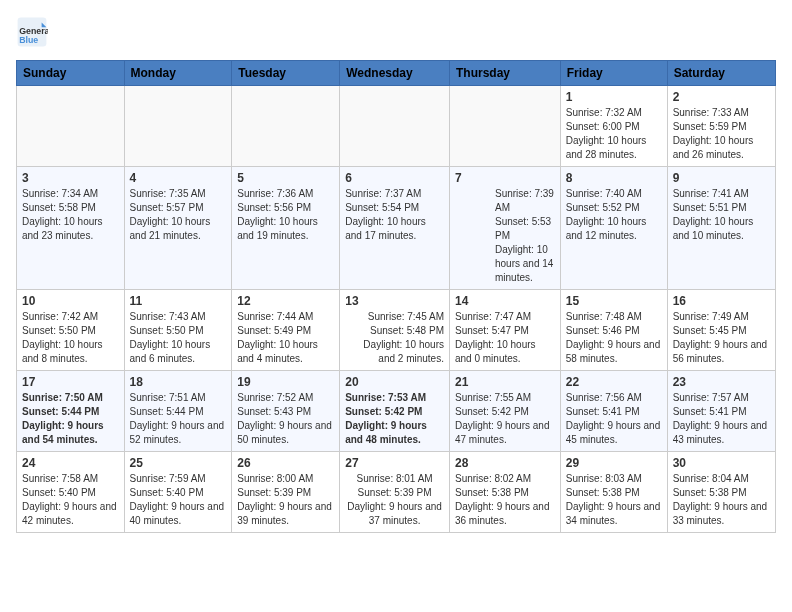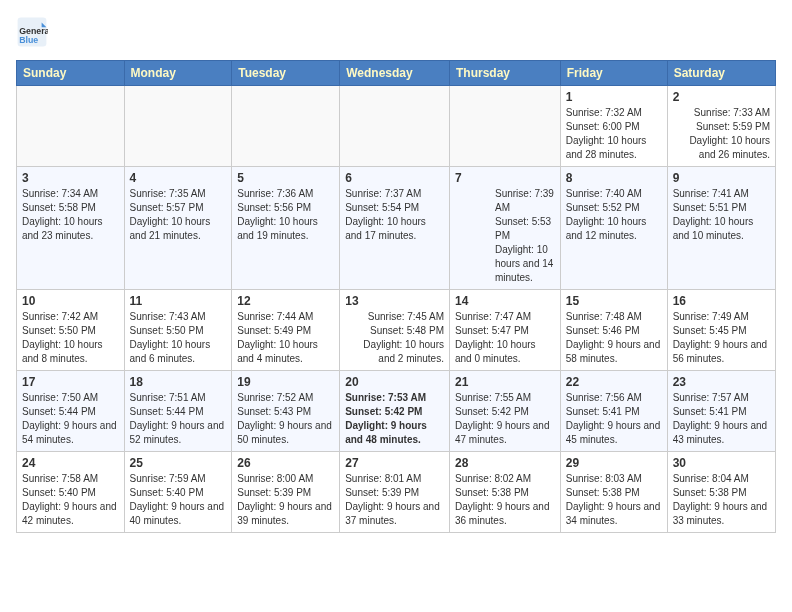--- a/index.html
+++ b/index.html
@@ -46,21 +46,21 @@
       font-size: 14px;
       color: #555;
     }
     .calendar {
       width: 100%;
       border-collapse: collapse;
       border: 1px solid #ccc;
     }
     .calendar th {
       background-color: #4a7fc1;
-      color: #fef9c3;
+      color: #000000;
       font-size: 12px;
       font-weight: bold;
       padding: 5px 6px;
       text-align: left;
       border: 1px solid #3a6aaa;
     }
     .calendar td {
       border: 1px solid #ccc;
       vertical-align: top;
       padding: 4px 5px;
@@ -135,21 +135,21 @@
         <td class="empty"></td>
         <td class="empty"></td>
         <td>
           <span class="day-num">1</span>
           <div class="day-info" style="white-space: pre-line;">Sunrise: 7:32 AM
 Sunset: 6:00 PM
 Daylight: 10 hours and 28 minutes.</div>
         </td>
         <td>
           <span class="day-num">2</span>
-          <div class="day-info" style="white-space: pre-line; text-align: right;">Sunrise: 7:33 AM
+          <div class="day-info" style="white-space: pre-line;">Sunrise: 7:33 AM
 Sunset: 5:59 PM
 Daylight: 10 hours and 26 minutes.</div>
         </td>
       </tr>
       <tr>
         <td>
           <span class="day-num">3</span>
           <div class="day-info" style="white-space: pre-line;">Sunrise: 7:34 AM
 Sunset: 5:58 PM
 Daylight: 10 hours and 23 minutes.</div>
@@ -231,21 +231,21 @@
         <td>
           <span class="day-num">16</span>
           <div class="day-info" style="white-space: pre-line;">Sunrise: 7:49 AM
 Sunset: 5:45 PM
 Daylight: 9 hours and 56 minutes.</div>
         </td>
       </tr>
       <tr>
         <td>
           <span class="day-num">17</span>
-          <div class="day-info" style="white-space: pre-line;">Sunrise: 7:50 AM
+          <div class="day-info" style="white-space: pre-line; font-weight: bold;">Sunrise: 7:50 AM
 Sunset: 5:44 PM
 Daylight: 9 hours and 54 minutes.</div>
         </td>
         <td>
           <span class="day-num">18</span>
           <div class="day-info" style="white-space: pre-line;">Sunrise: 7:51 AM
 Sunset: 5:44 PM
 Daylight: 9 hours and 52 minutes.</div>
         </td>
         <td>
@@ -293,21 +293,21 @@
 Daylight: 9 hours and 40 minutes.</div>
         </td>
         <td>
           <span class="day-num">26</span>
           <div class="day-info" style="white-space: pre-line;">Sunrise: 8:00 AM
 Sunset: 5:39 PM
 Daylight: 9 hours and 39 minutes.</div>
         </td>
         <td>
           <span class="day-num">27</span>
-          <div class="day-info" style="white-space: pre-line;">Sunrise: 8:01 AM
+          <div class="day-info" style="white-space: pre-line; text-align: center;">Sunrise: 8:01 AM
 Sunset: 5:39 PM
 Daylight: 9 hours and 37 minutes.</div>
         </td>
         <td>
           <span class="day-num">28</span>
           <div class="day-info" style="white-space: pre-line;">Sunrise: 8:02 AM
 Sunset: 5:38 PM
 Daylight: 9 hours and 36 minutes.</div>
         </td>
         <td>

